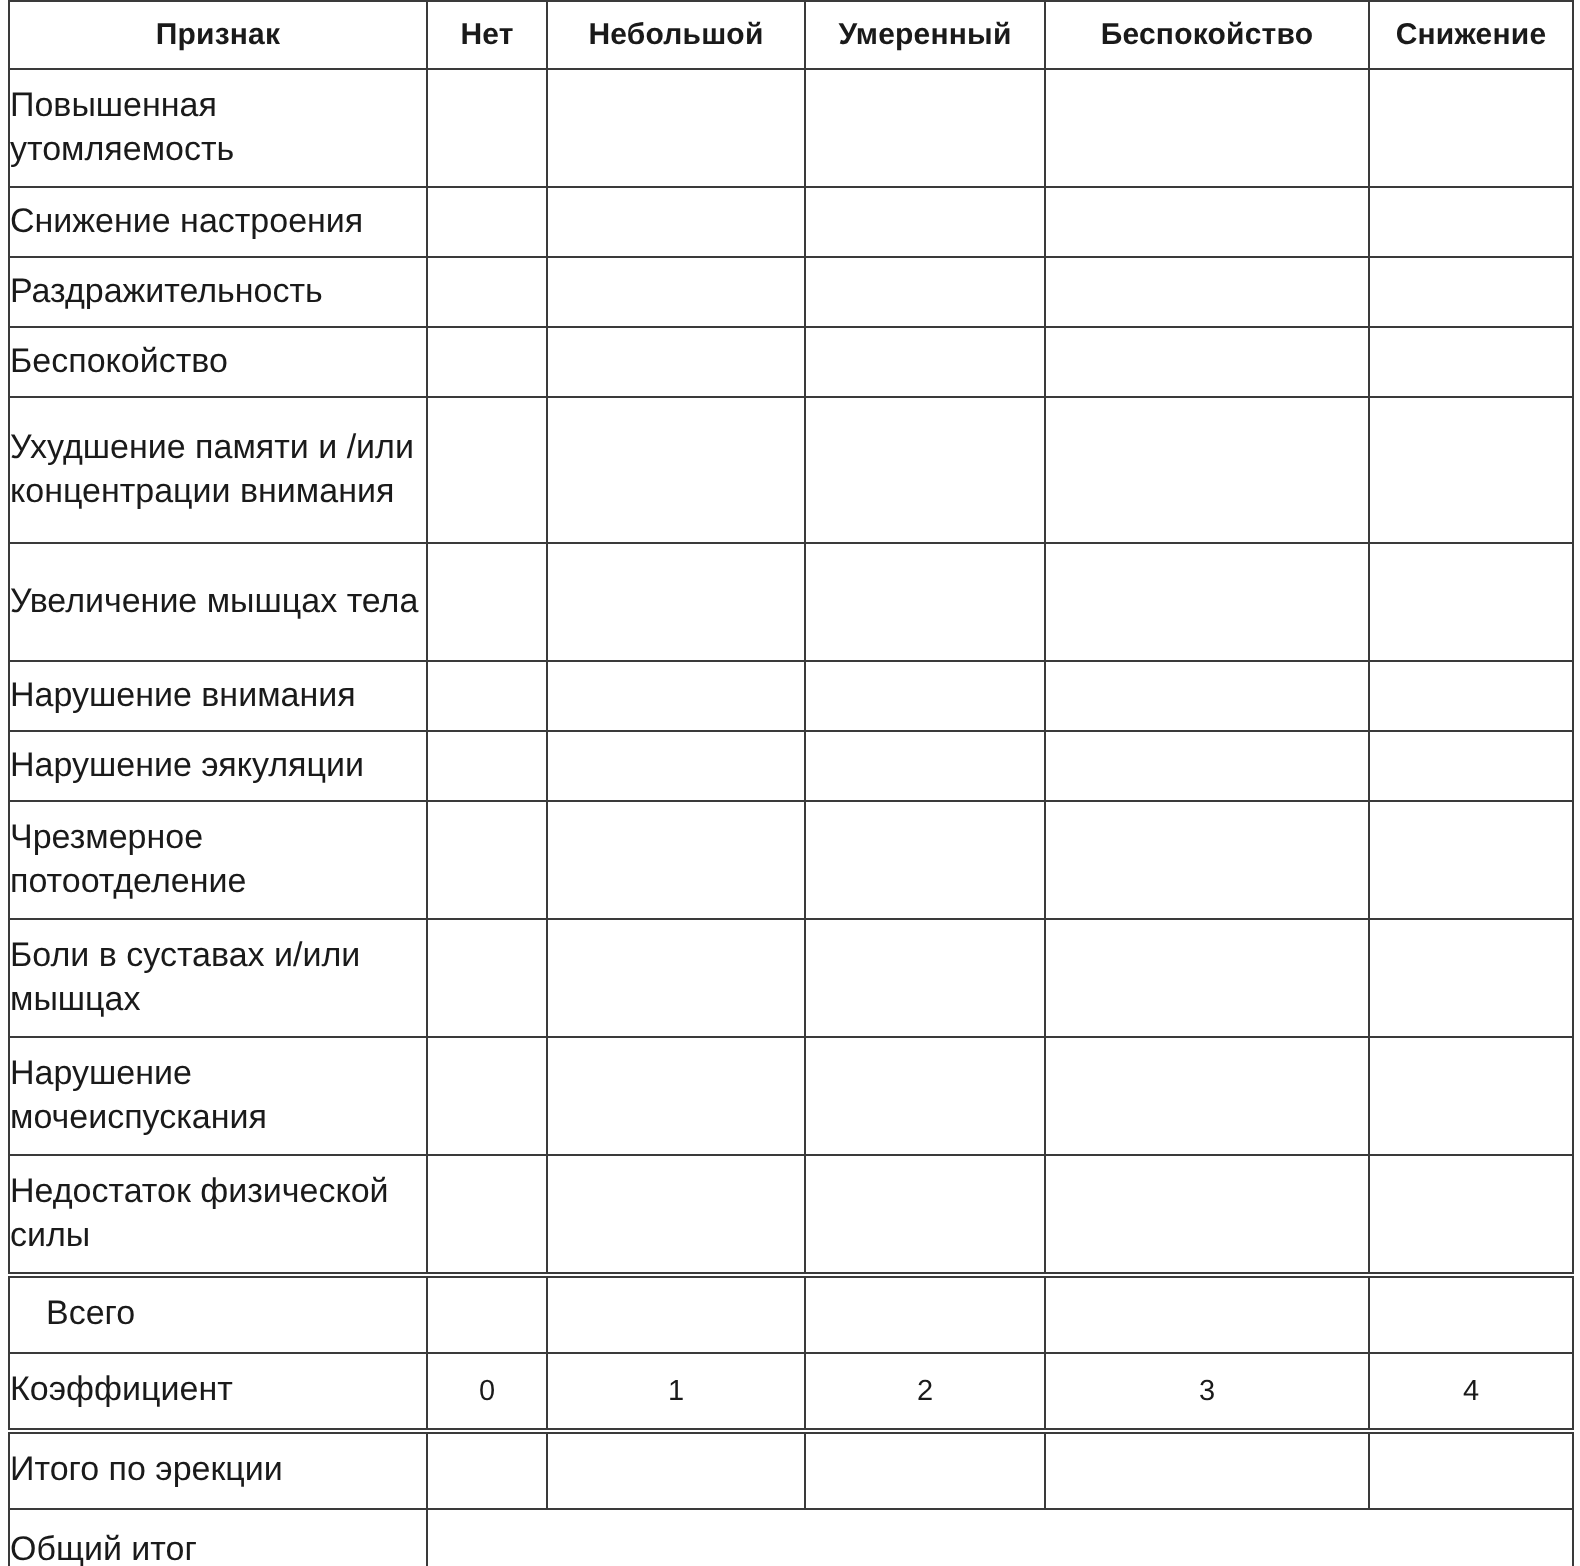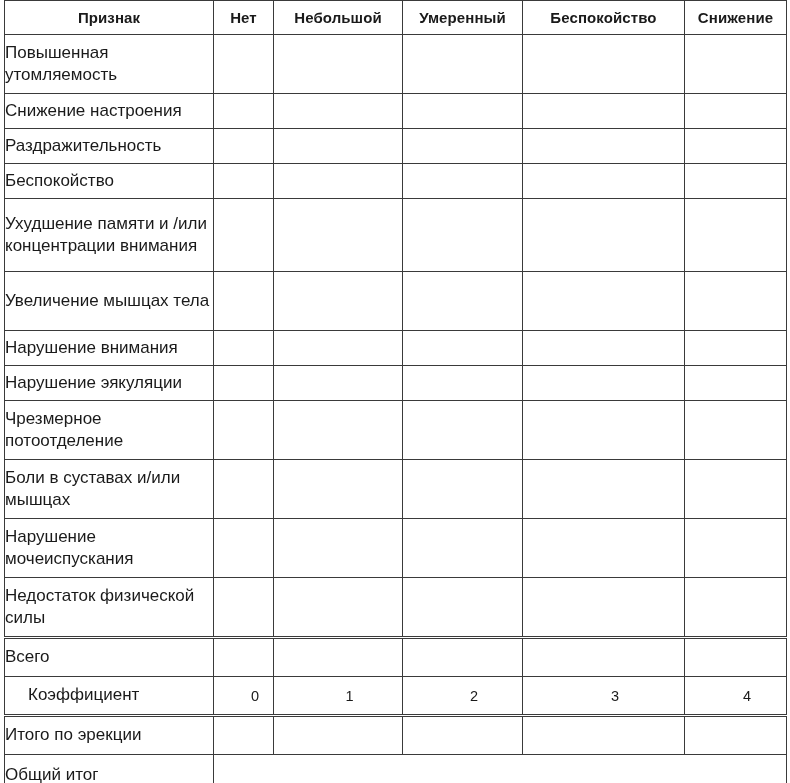--- a/index.html
+++ b/index.html
@@ -70,27 +70,28 @@
   tr.sym-row.h1 td { height: 34px; }
   
   tr.sym-row.h2 td { height: 58px; }
   
   tr.sym-row.h3 td { height: 72px; }
 
   
   tr.sep-top > td,
   tr.sep-top > th {
     border-top: 3px double #3a3a3a;
+    padding-left: 18px;
   }
   tr.sep-bottom > td {
     border-bottom: 3px double #3a3a3a;
   }
 
   tr.total-row td { height: 37px; }
-  tr.coef-row td  { height: 37px; padding-left: 23px; }
+  tr.coef-row td  { height: 37px; }
   tr.colsum-row td { height: 37px; }
   tr.grand-row td { height: 40px; }
 
   td.coef-value {
     text-align: center;
     font-size: 14.5px;
   }
 
   td.merged-blank {
     background: #ffffff;

